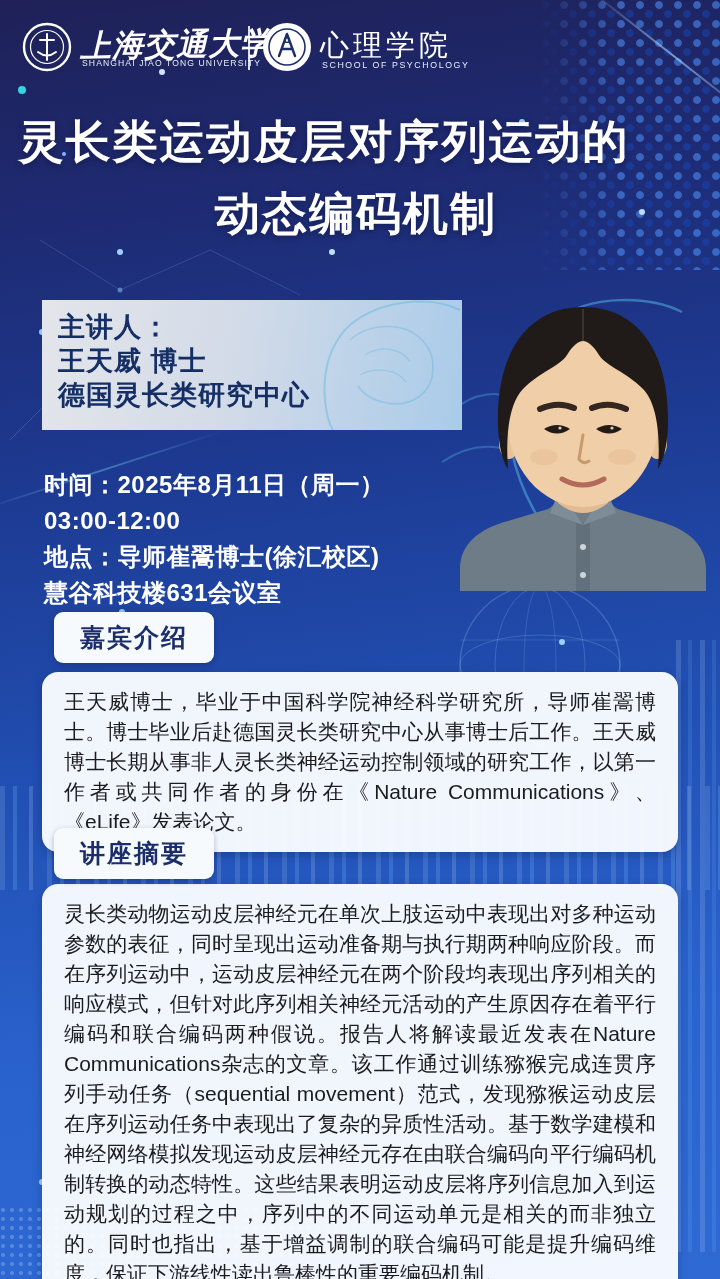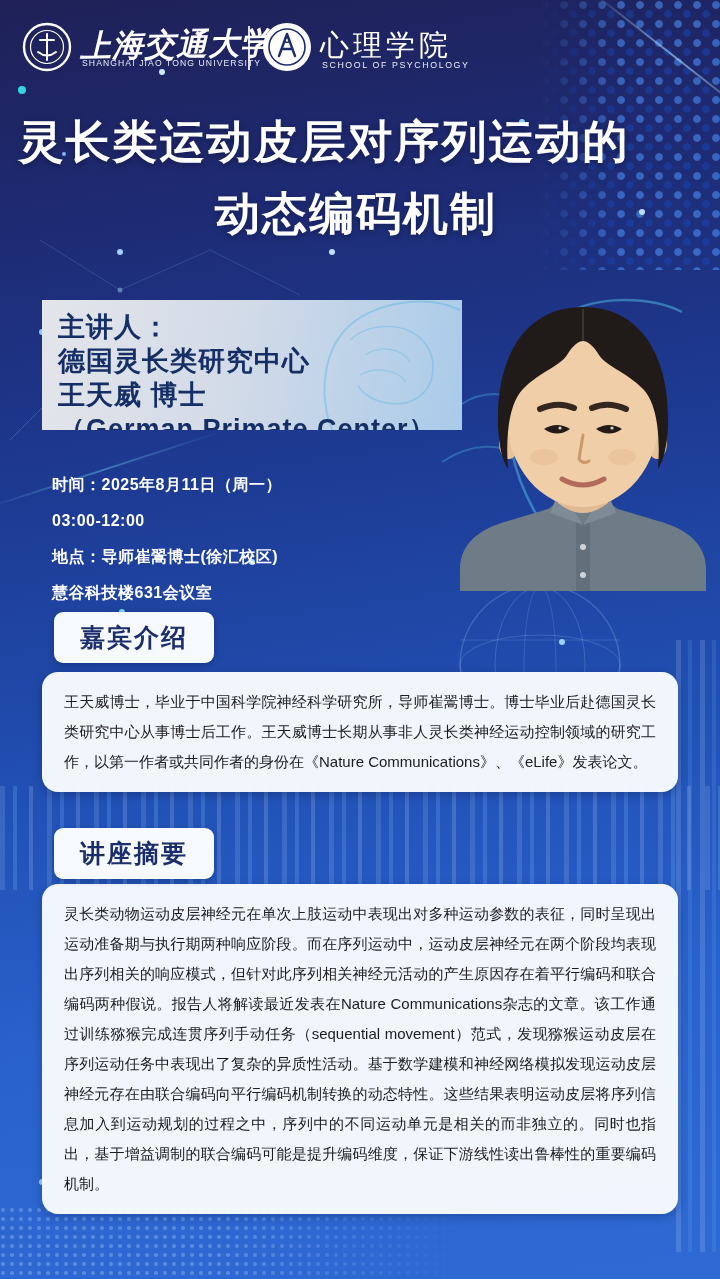--- a/index.html
+++ b/index.html
@@ -52,30 +52,30 @@
   
   .host{position:absolute;left:44px;top:265px;color:#fff;font-size:23px;font-weight:bold;
     letter-spacing:.5px;z-index:3;white-space:nowrap;}
   
   .spk-box{position:absolute;left:42px;top:300px;width:420px;height:130px;z-index:2;border-radius:0;
     background:linear-gradient(100deg,#e3e5ea 0%,#d3dbe8 45%,#a9cbe9 100%);overflow:hidden;}
   .spk-brain{position:absolute;right:-8px;top:0;opacity:.55;}
   .spk-text{position:relative;padding:10px 16px;color:#152f66;font-size:27px;font-weight:bold;
     line-height:34px;letter-spacing:1px;}
   
-  .event{position:absolute;left:52px;top:467px;color:#fff;font-size:16px;font-weight:bold;
+  .event{position:absolute;left:44px;top:467px;color:#fff;font-size:24px;font-weight:bold;
     line-height:36px;z-index:3;letter-spacing:.5px;}
   
   .portrait{position:absolute;left:452px;top:297px;z-index:4;}
   
   .badge{position:absolute;left:54px;z-index:3;background:#f6fafc;color:#1b2d6b;font-weight:bold;
     font-size:25px;letter-spacing:2px;padding:9px 26px;border-radius:9px;box-shadow:0 2px 6px rgba(0,10,40,.25);}
   .badge-bio{top:612px;} .badge-abs{top:828px;}
   .txt-box{position:absolute;left:42px;width:592px;z-index:2;background:rgba(250,252,255,.96);
-    border-radius:16px;color:#1c1c1e;font-size:15px;line-height:30px;padding:15px 22px;
+    border-radius:16px;color:#1c1c1e;font-size:21px;line-height:30px;padding:15px 22px;
     text-align:justify;box-shadow:0 3px 10px rgba(0,10,40,.25);}
   .bio-box{top:672px;} .abs-box{top:884px;}
 </style>
 </head>
 <body>
 
 <div class="poster">
 
   <div class="dots-tr"></div>
   <div class="dots-bl"></div>
@@ -132,23 +132,22 @@
 
 
   <div class="spk-box">
     <svg class="spk-brain" width="240" height="158" viewBox="0 0 240 158">
       <path d="M230,10 C200,-5 150,0 120,25 C95,48 90,85 98,118 C104,140 118,152 140,158" fill="none" stroke="rgba(60,170,220,.6)" stroke-width="2"></path>
       <path d="M120,40 C140,22 175,22 192,40 C208,56 206,84 190,96 C172,110 140,104 128,86" fill="none" stroke="rgba(60,170,220,.5)" stroke-width="1.6"></path>
       <path d="M135,55 C150,45 172,48 180,62 M130,75 C146,66 168,70 176,82" fill="none" stroke="rgba(60,170,220,.45)" stroke-width="1.4"></path>
     </svg>
     <div class="spk-text">
       <div>主讲人：</div>
+      <div>王天威  博士</div>
       <div>德国灵长类研究中心</div>
-      <div>王天威  博士</div>
-      <div>（German Primate Center）</div>
     </div>
   </div>
 
   <div class="event">
     <div>时间：2025年8月11日（周一）</div>
     <div>03:00-12:00</div>
     <div>地点：导师崔翯博士(徐汇校区)</div>
     <div>慧谷科技楼631会议室</div>
   </div>
 

